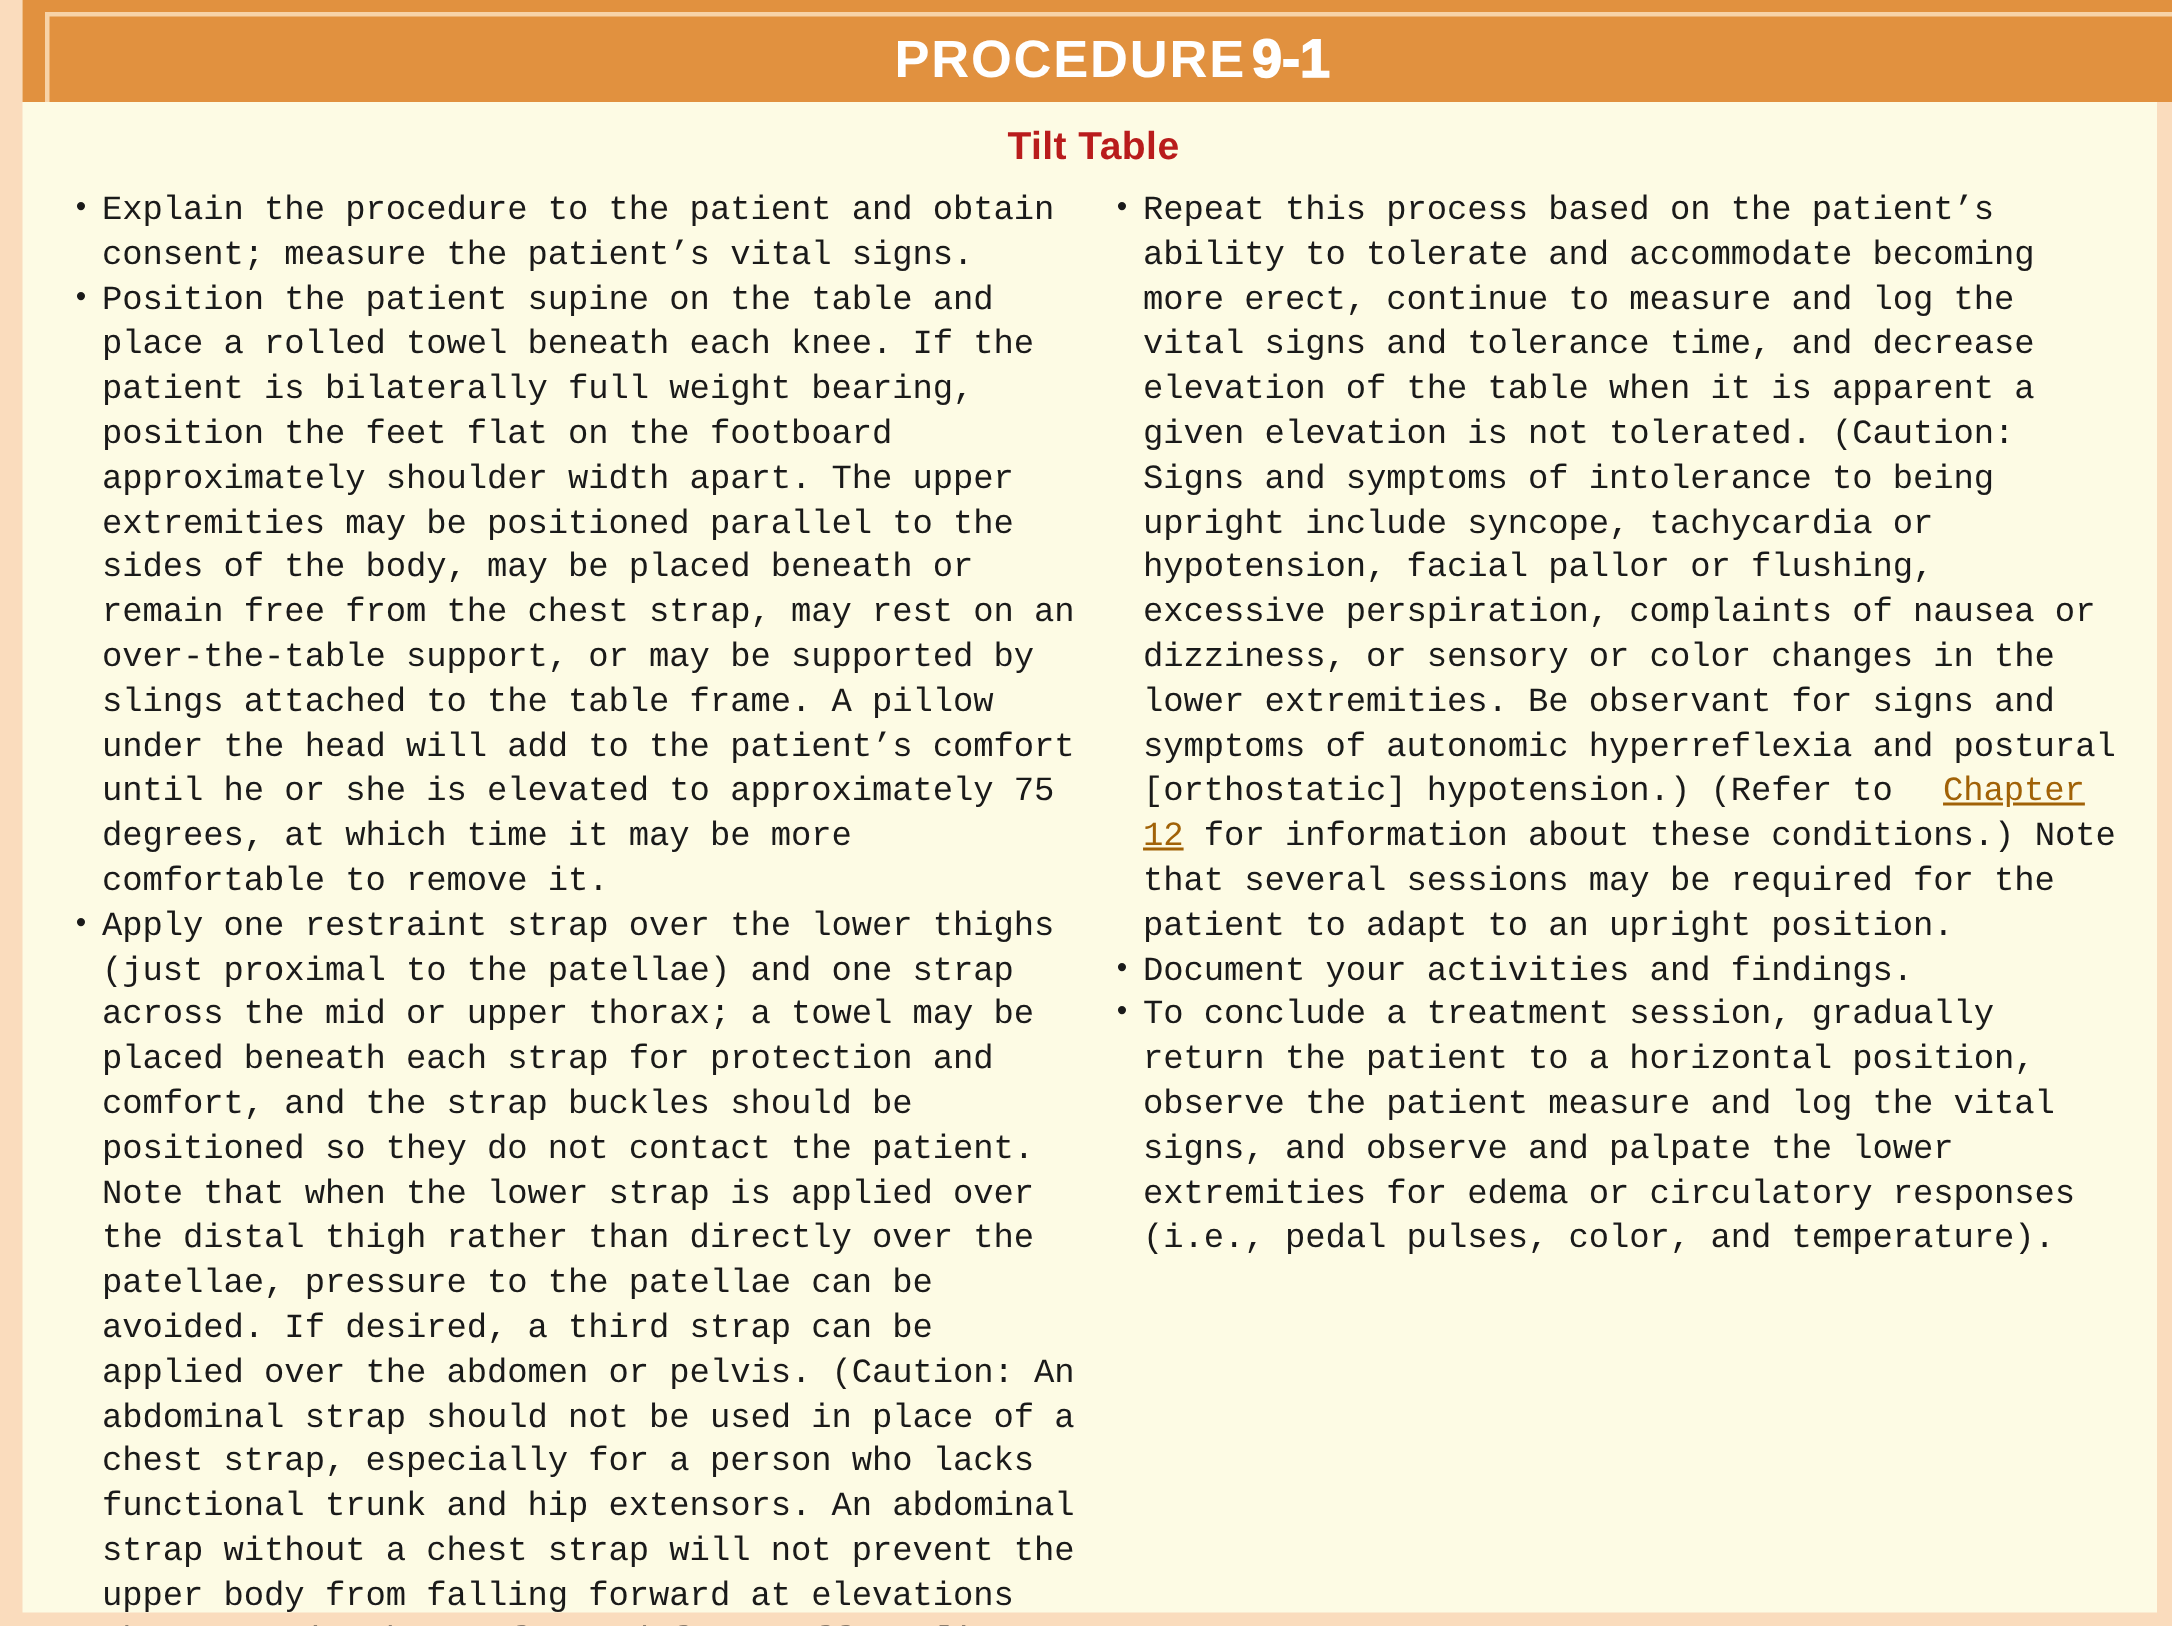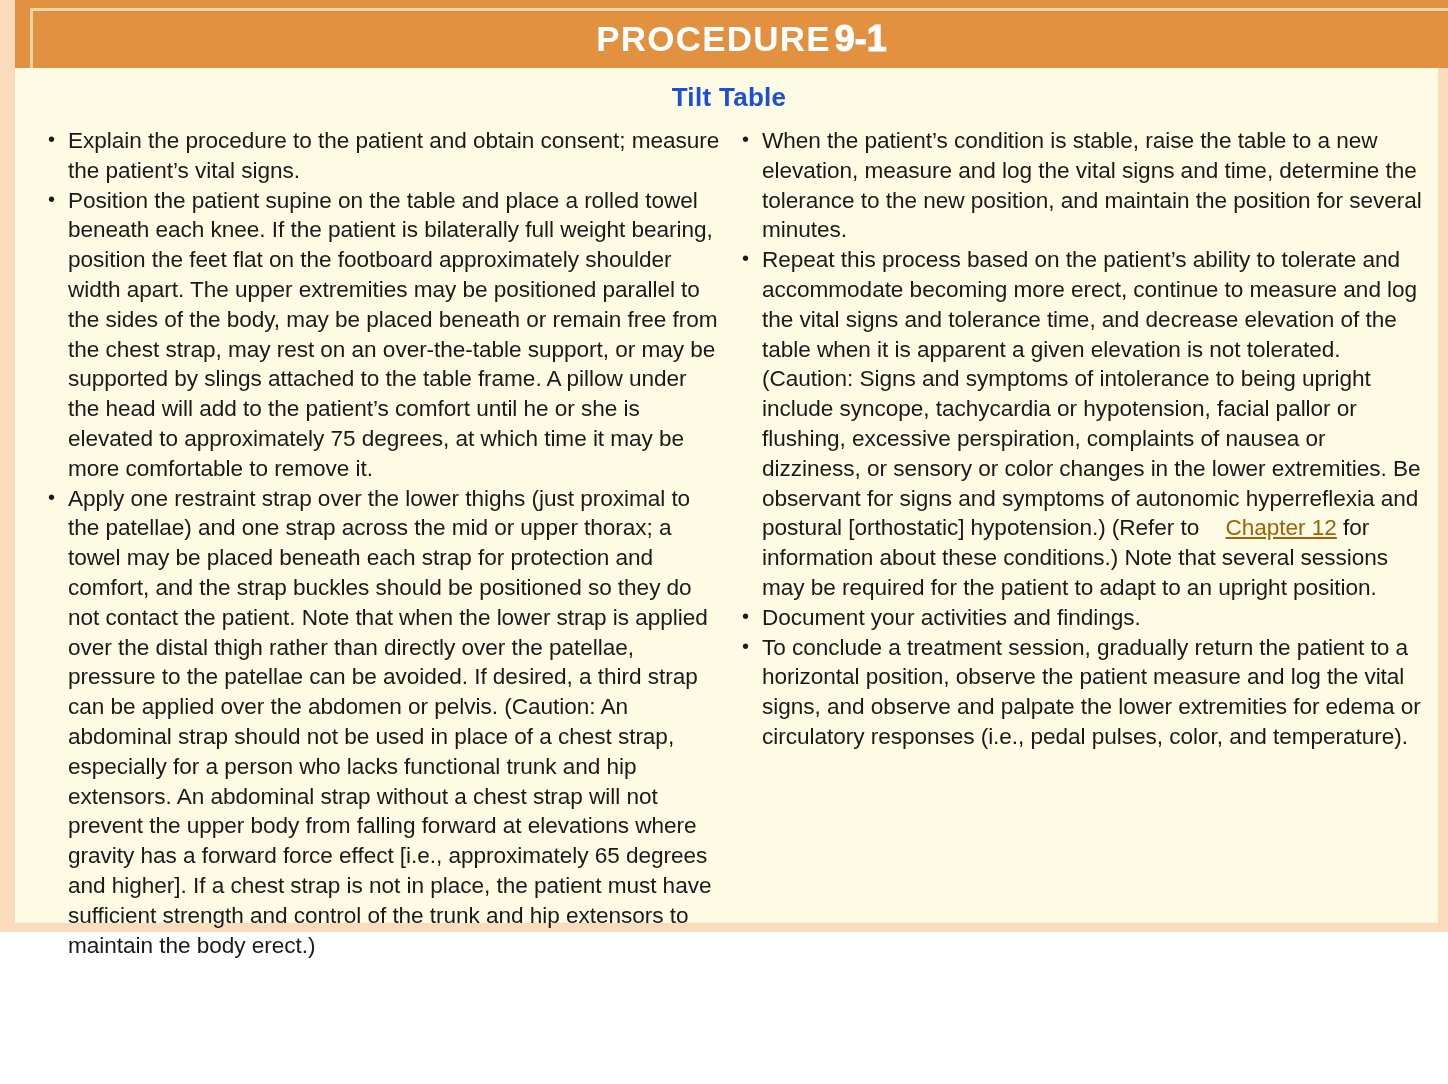--- a/index.html
+++ b/index.html
@@ -14,21 +14,21 @@
     font-family: "Liberation Sans", sans-serif;
     overflow: hidden;
   }
 
   
   .procedure-box {
     position: absolute;
     left: 0;
     top: 0;
     width: 1448px;
-    height: 932px;
+    height: 1084px;
     box-sizing: border-box;
     background: #fdfbe4;
     border: 4px solid #fadcbd;
     border-top: none;
     border-left-width: 15px;
     border-right-width: 10px;
     border-bottom-width: 9px;
   }
 
   
@@ -71,35 +71,36 @@
     -webkit-text-stroke: 1.1px #ffffff;
   }
 
   
   .subtitle {
     position: absolute;
     left: 15px;
     right: 10px;
     top: 82px;
     text-align: center;
-    color: #1d4ed8;
+    color: #b91c1c;
     font-size: 26px;
     font-weight: bold;
     letter-spacing: 0.3px;
   }
 
   
   .columns {
     position: absolute;
     left: 15px;
     right: 10px;
     top: 126px;
     bottom: 9px;
     display: flex;
     gap: 0px;
+    font-family: Liberation Mono, monospace;
   }
   .col {
     box-sizing: border-box;
   }
   .col-left  { width: 707px; padding-left: 14px; padding-right: 6px; }
   .col-right { width: 707px; padding-left: 9px;  padding-right: 6px; }
 
   ul.steps {
     list-style: none;
     margin: 0;
@@ -146,21 +147,20 @@
     <div class="col col-left">
       <ul class="steps">
         <li>Explain the procedure to the patient and obtain consent; measure the patient’s vital signs.</li>
         <li>Position the patient supine on the table and place a rolled towel beneath each knee. If the patient is bilaterally full weight bearing, position the feet flat on the footboard approximately shoulder width apart. The upper extremities may be positioned parallel to the sides of the body, may be placed beneath or remain free from the chest strap, may rest on an over-the-table support, or may be supported by slings attached to the table frame. A pillow under the head will add to the patient’s comfort until he or she is elevated to approximately 75 degrees, at which time it may be more comfortable to remove it.</li>
         <li>Apply one restraint strap over the lower thighs (just proximal to the patellae) and one strap across the mid or upper thorax; a towel may be placed beneath each strap for protection and comfort, and the strap buckles should be positioned so they do not contact the patient. Note that when the lower strap is applied over the distal thigh rather than directly over the patellae, pressure to the patellae can be avoided. If desired, a third strap can be applied over the abdomen or pelvis. (Caution: An abdominal strap should not be used in place of a chest strap, especially for a person who lacks functional trunk and hip extensors. An abdominal strap without a chest strap will not prevent the upper body from falling forward at elevations where gravity has a forward force effect [i.e., approximately 65 degrees and higher]. If a chest strap is not in place, the patient must have sufficient strength and control of the trunk and hip extensors to maintain the body erect.)</li>
       </ul>
     </div>
 
     <div class="col col-right">
       <ul class="steps">
-        <li>When the patient’s condition is stable, raise the table to a new elevation, measure and log the vital signs and time, determine the tolerance to the new position, and maintain the position for several minutes.</li>
         <li><span>Repeat this process based on the patient’s ability to tolerate and accommodate becoming more erect, continue to measure and log the vital signs and tolerance time, and decrease elevation of the table when it is apparent a given elevation is not tolerated. (Caution: Signs and symptoms of intolerance to being upright include syncope, tachycardia or hypotension, facial pallor or flushing, excessive perspiration, complaints of nausea or dizziness, or sensory or color changes in the lower extremities. Be observant for signs and symptoms of autonomic hyperreflexia and postural [orthostatic] hypotension.) (Refer to </span><a class="link" href="#">Chapter 12</a><span> for information about these conditions.) Note that several sessions may be required for the patient to adapt to an upright position.</span></li>
         <li>Document your activities and findings.</li>
         <li>To conclude a treatment session, gradually return the patient to a horizontal position, observe the patient measure and log the vital signs, and observe and palpate the lower extremities for edema or circulatory responses (i.e., pedal pulses, color, and temperature).</li>
       </ul>
     </div>
 
   </div>
 </div>
 
 </body></html>

